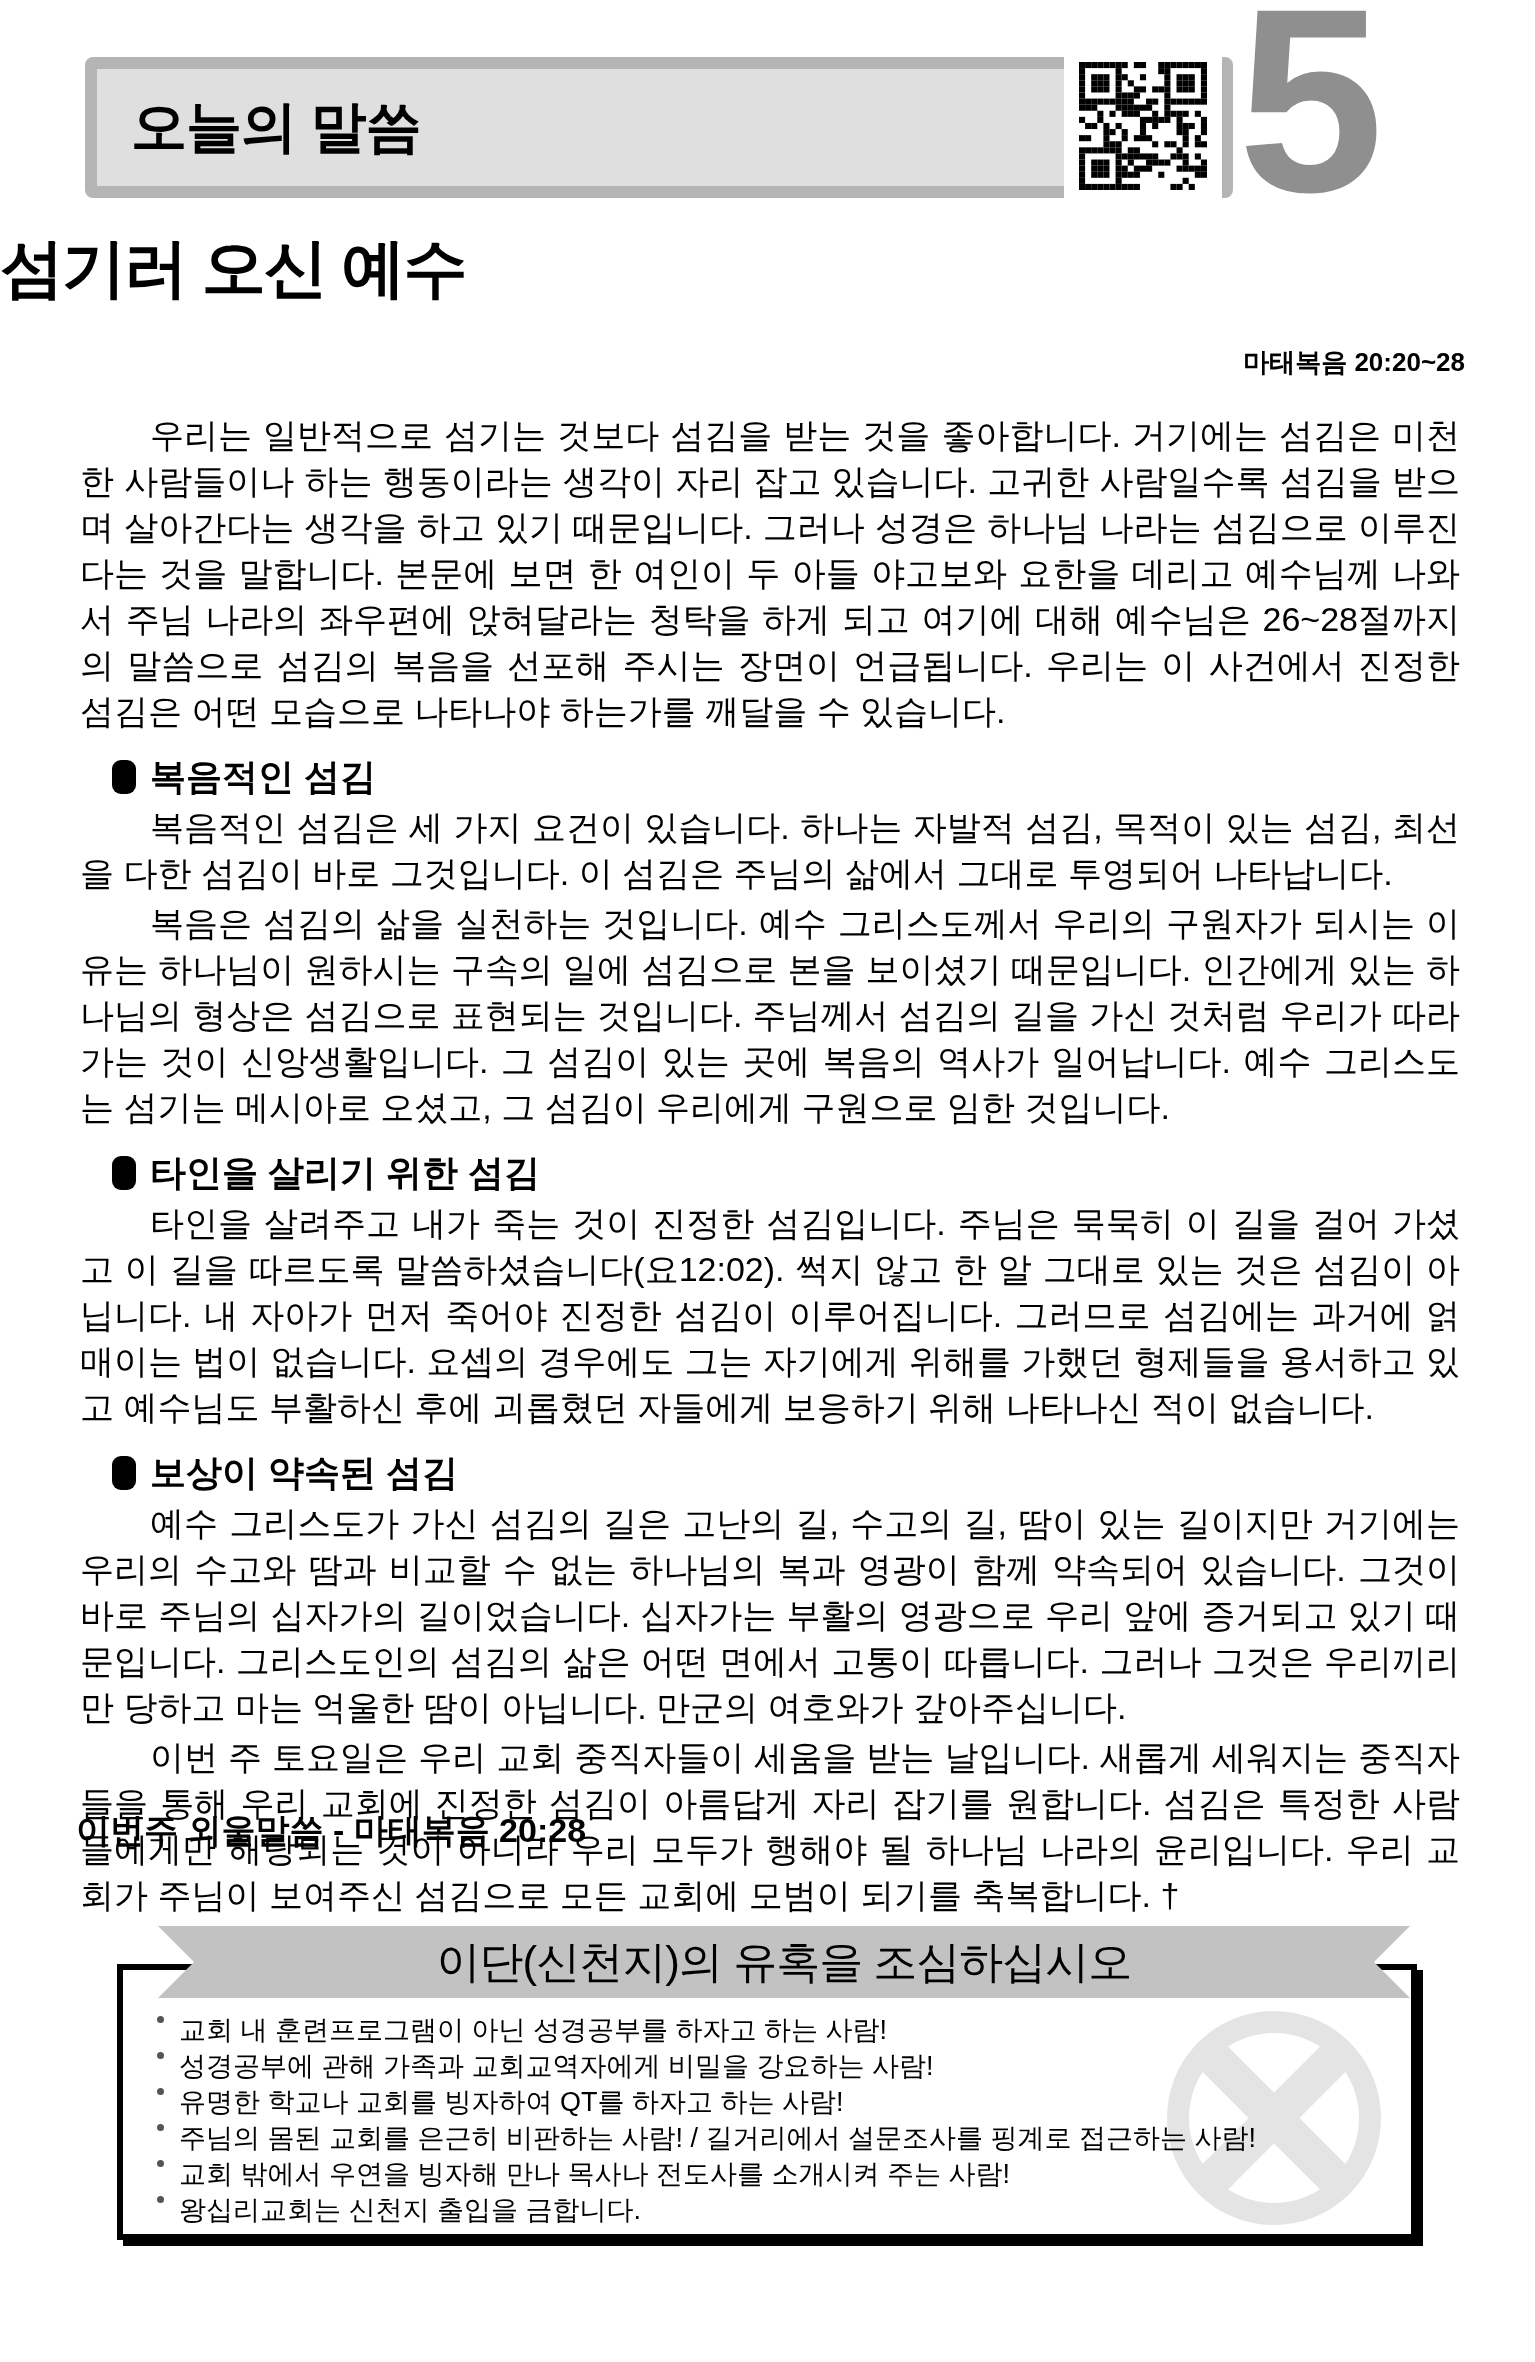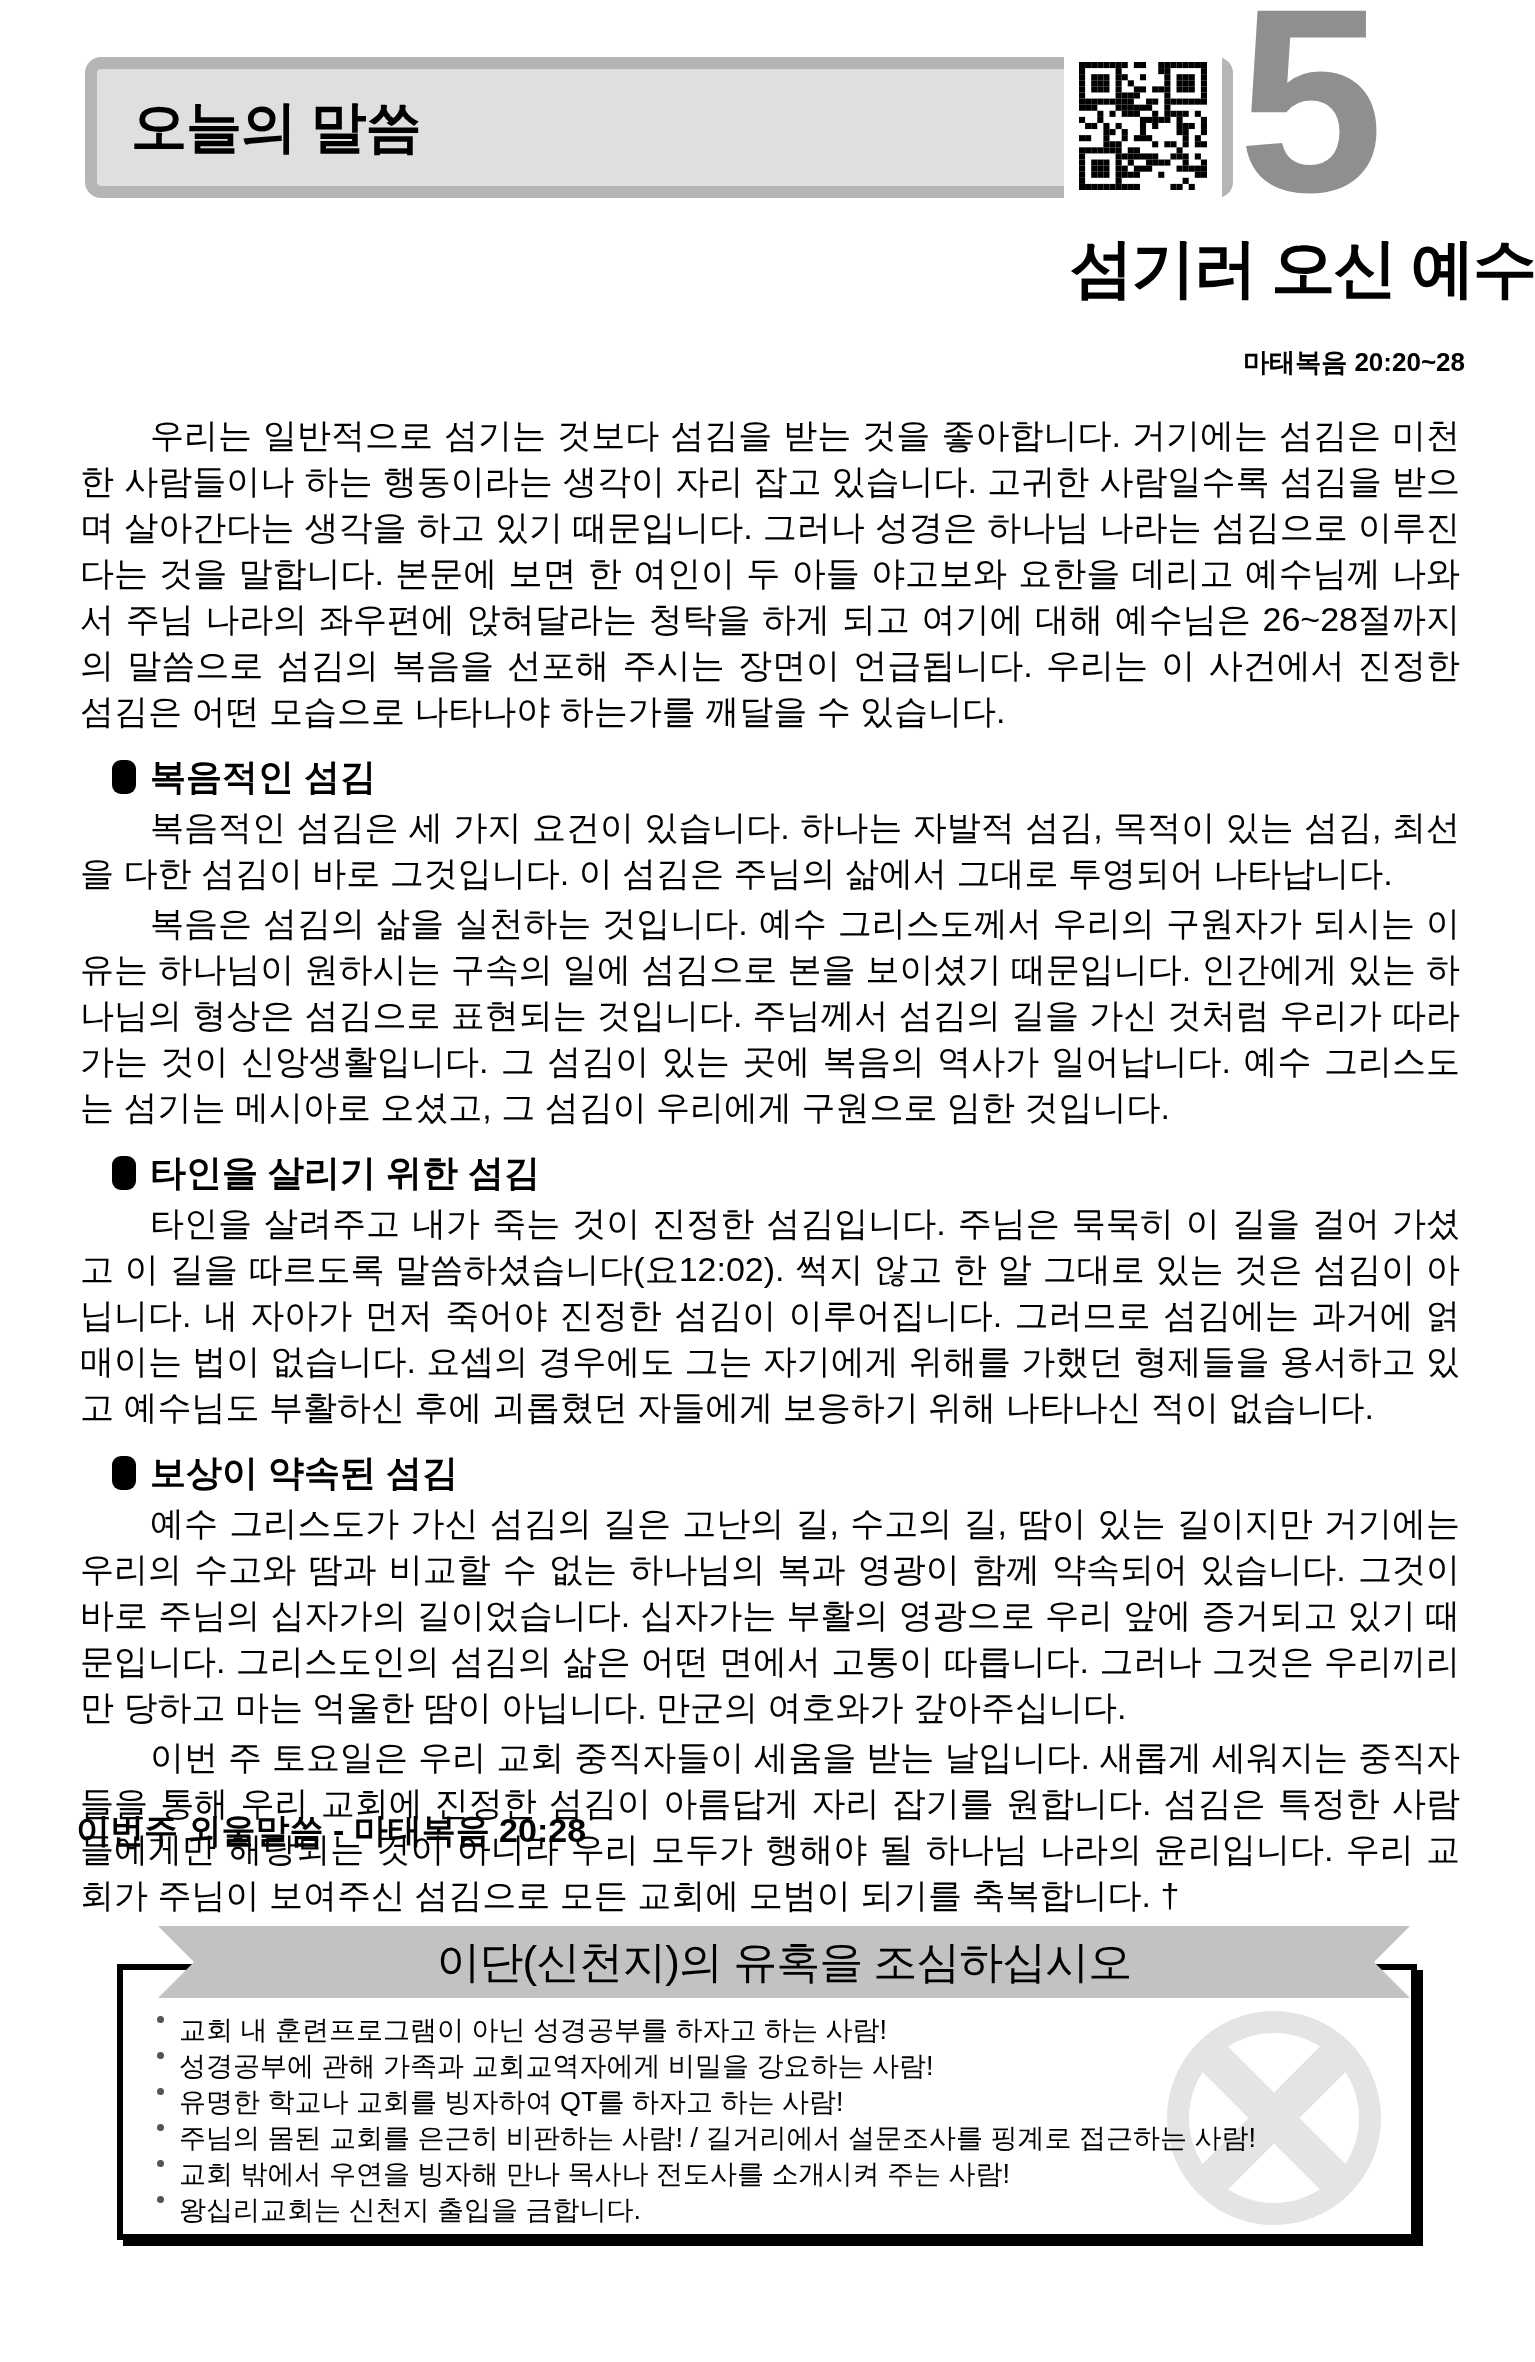--- a/index.html
+++ b/index.html
@@ -4,34 +4,34 @@
 <style>
   html,body{margin:0;padding:0;background:#fff;}
   .page{
     position:relative;width:1535px;height:2362px;background:#fff;overflow:hidden;
     font-family:"Liberation Sans","DejaVu Sans",sans-serif;color:#000;
   }
   
   .header-band{
     position:absolute;left:85px;top:57px;width:1148px;height:141px;
     box-sizing:border-box;border:12px solid var(--band-border,#b5b5b5);
-    border-radius:16px;background:var(--band-fill,#dfdfdf);
+    border-radius:8px;background:var(--band-fill,#dfdfdf);
     display:flex;align-items:center;z-index:1;
   }
   .header-title{font-size:56px;font-weight:800;letter-spacing:-1px;margin-left:34px;}
   .qr-box{
     position:absolute;left:1064px;top:50px;width:158px;height:152px;background:#fff;
     display:flex;align-items:center;justify-content:center;z-index:3;
   }
   .big-num{
     position:absolute;left:1238px;top:-30px;z-index:4;
     font-size:262px;line-height:1;font-weight:700;color:var(--num-color,#8f8f8f);
   }
   
-  .main-title{position:absolute;left:0;right:0;top:225px;text-align:right;
+  .main-title{position:absolute;left:0;right:0;top:225px;text-align:left;
     font-size:64px;font-weight:800;letter-spacing:-2px;}
   .scripture{position:absolute;right:70px;top:345px;font-size:26px;font-weight:800;}
   
   .body{position:absolute;left:76px;top:408px;width:1388px;
     font-size:34px;line-height:46px;text-align:justify;}
   .para{margin:4px;text-indent:70px;}
   .section-head{display:flex;align-items:center;gap:14px;
     font-weight:800;font-size:36px;margin:20px 0 3px 36px;text-indent:0;}
   .sq{width:24px;height:34px;background:#000;border-radius:9px;flex:0 0 auto;}
   

